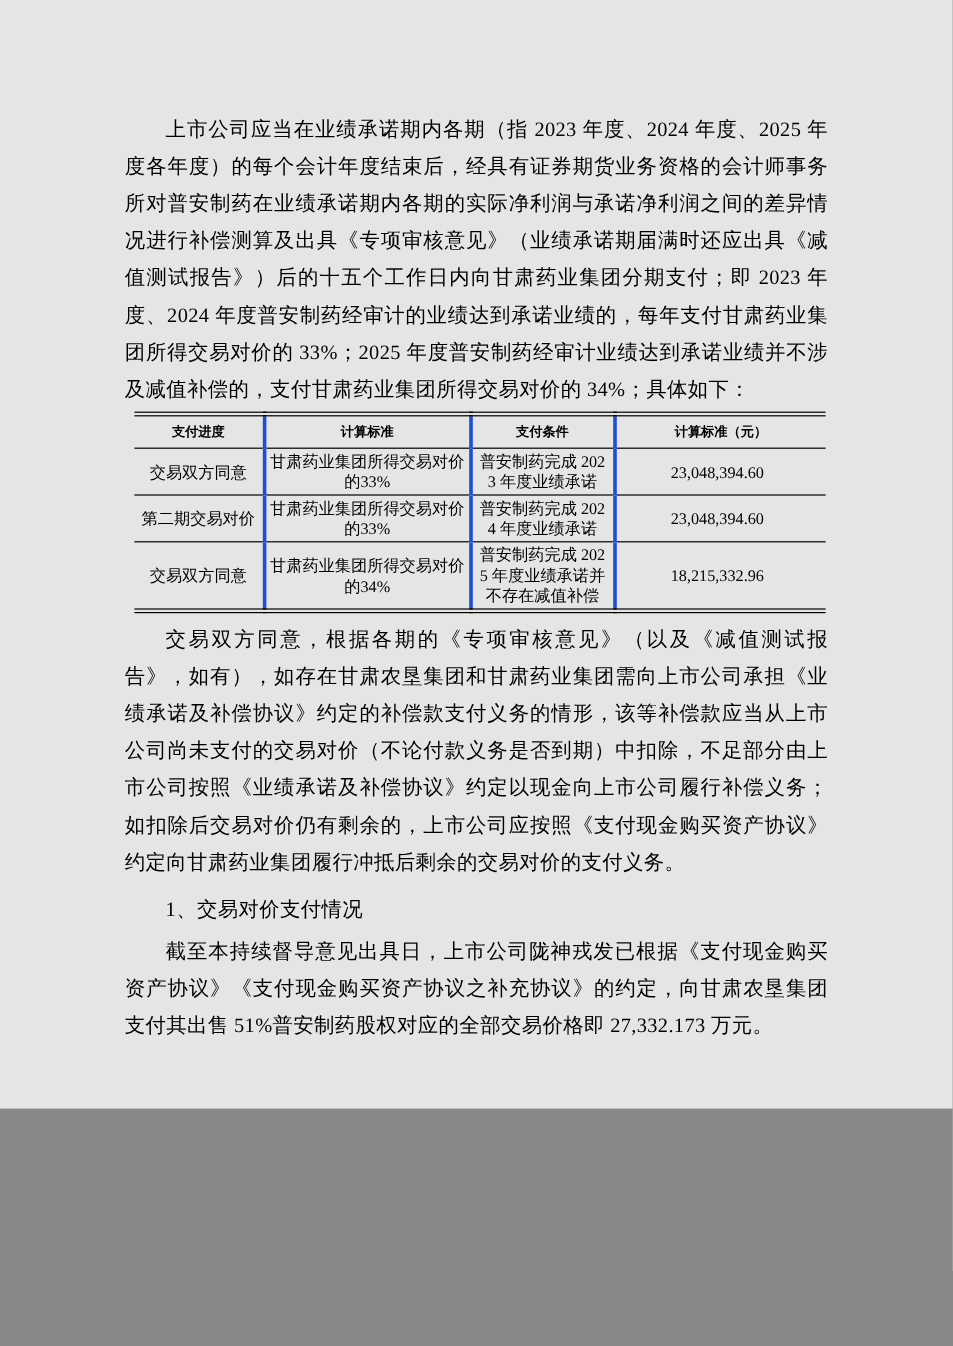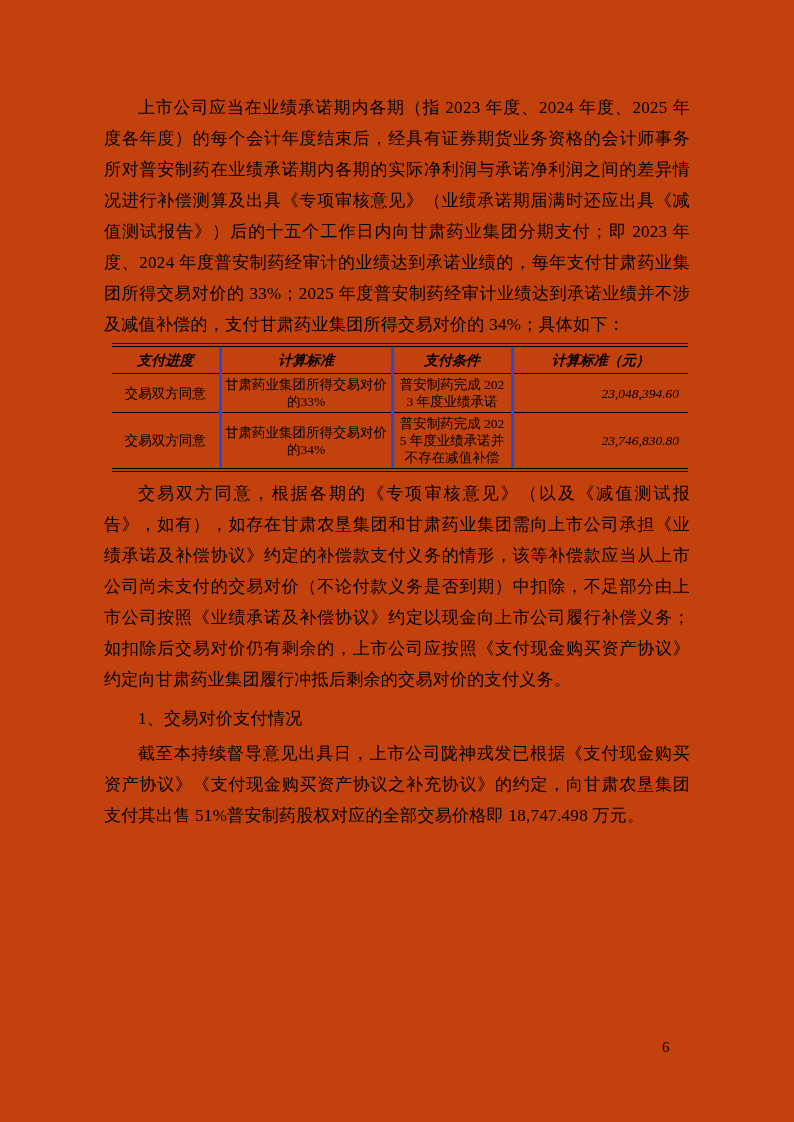--- a/index.html
+++ b/index.html
@@ -1,21 +1,21 @@
 <!DOCTYPE html>
 <html><head>
 <meta charset="utf-8">
 <style>
   html, body { margin: 0; padding: 0; background: #888; }
   .page {
     position: relative;
     width: 794px;
-    height: 1122px;
+    height: 924px;
     margin: 0 auto;
-    background: #c2410c;
+    background: #e5e5e5;
     font-family: "Liberation Serif", "DejaVu Serif", serif;
     color: #000000;
     overflow: hidden;
   }
   .content {
     position: absolute;
     left: 104px;
     top: 92px;
     width: 586px;
   }
@@ -45,29 +45,26 @@
     border-left: 3px solid #1d4ed8;
     border-bottom: 1px solid #000;
     padding: 2px 3px;
     text-align: center;
     vertical-align: middle;
     word-break: break-all;
   }
   table.pay-table th:first-child, table.pay-table td:first-child { border-left: none; }
   table.pay-table tr:last-child td { border-bottom: none; }
   table.pay-table th {
-    font-size: 14px;
+    font-size: 11px;
     font-weight: bold;
     height: 22px;
-    font-style: italic;
   }
   table.pay-table td.amount {
-    text-align: right;
     padding-right: 9px;
-    font-style: italic;
   }
   col.c1 { width: 108px; }
   col.c2 { width: 172px; }
   col.c3 { width: 120px; }
   col.c4 { width: 176px; }
   .page-number {
     position: absolute;
     left: 662px;
     top: 1038px;
     font-size: 15px;
@@ -98,32 +95,38 @@
         </tr>
       </thead>
       <tbody>
         <tr>
           <td>交易双方同意</td>
           <td>甘肃药业集团所得交易对价的33%</td>
           <td>普安制药完成 2023 年度业绩承诺</td>
           <td class="amount">23,048,394.60</td>
         </tr>
         <tr>
+          <td>第二期交易对价</td>
+          <td>甘肃药业集团所得交易对价的33%</td>
+          <td>普安制药完成 2024 年度业绩承诺</td>
+          <td class="amount">23,048,394.60</td>
+        </tr>
+        <tr>
           <td>交易双方同意</td>
           <td>甘肃药业集团所得交易对价的34%</td>
           <td>普安制药完成 2025 年度业绩承诺并不存在减值补偿</td>
-          <td class="amount">23,746,830.80</td>
+          <td class="amount">18,215,332.96</td>
         </tr>
       </tbody>
     </table>
 
     <p class="para mb22">交易双方同意，根据各期的《专项审核意见》（以及《减值测试报告》，如有），如存在甘肃农垦集团和甘肃药业集团需向上市公司承担《业绩承诺及补偿协议》约定的补偿款支付义务的情形，该等补偿款应当从上市公司尚未支付的交易对价（不论付款义务是否到期）中扣除，不足部分由上市公司按照《业绩承诺及补偿协议》约定以现金向上市公司履行补偿义务；如扣除后交易对价仍有剩余的，上市公司应按照《支付现金购买资产协议》约定向甘肃药业集团履行冲抵后剩余的交易对价的支付义务。</p>
 
 
     <p class="para mb4">1、交易对价支付情况</p>
 
-    <p class="para mb11">截至本持续督导意见出具日，上市公司陇神戎发已根据《支付现金购买资产协议》《支付现金购买资产协议之补充协议》的约定，向甘肃农垦集团支付其出售 51%普安制药股权对应的全部交易价格即 18,747.498 万元。</p>
+    <p class="para mb11">截至本持续督导意见出具日，上市公司陇神戎发已根据《支付现金购买资产协议》《支付现金购买资产协议之补充协议》的约定，向甘肃农垦集团支付其出售 51%普安制药股权对应的全部交易价格即 27,332.173 万元。</p>
 
 
   </div>
 
   <div class="page-number">6</div>
 </div>
 
 </body></html>

